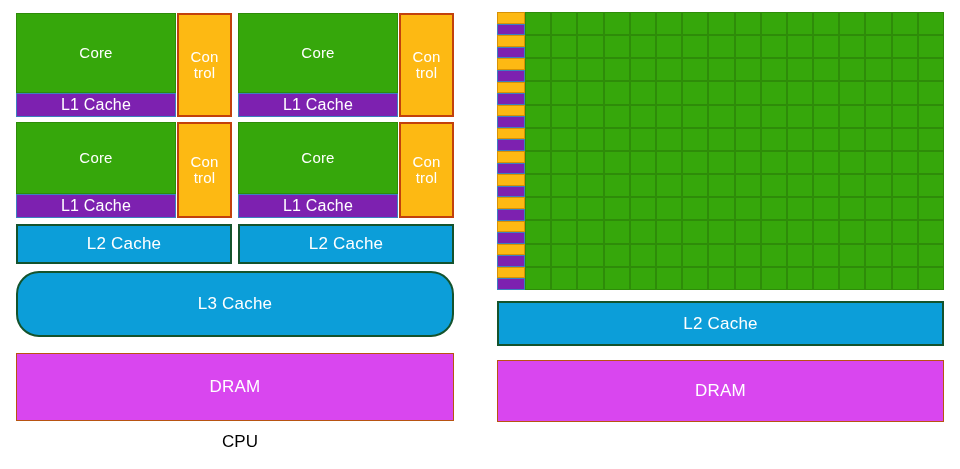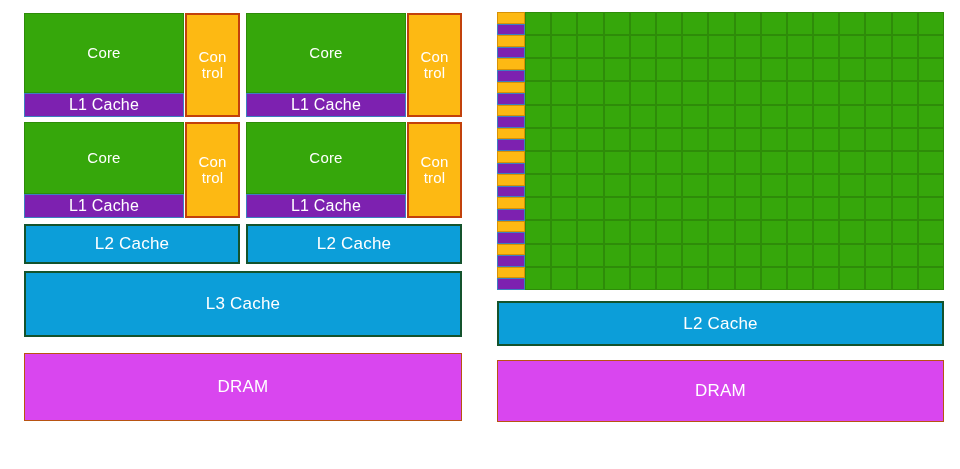--- a/index.html
+++ b/index.html
@@ -42,21 +42,21 @@
 
   .panel-label {
     position: absolute;
     color: #000000;
     font-size: 17px;
     text-align: center;
     font-family: "Liberation Sans", sans-serif;
   }
 
   
-  #cpu-panel { position: absolute; left: 8px; top: 0; width: 480px; height: 469px; }
+  #cpu-panel { position: absolute; left: 0; top: 0; width: 480px; height: 469px; }
   #gpu-panel { position: absolute; left: 480px; top: 0; width: 480px; height: 469px; }
 
   .cpu-core-label   { font-size: 15px; }
   .cpu-ctrl-label   { font-size: 15px; }
   .cpu-l1-label     { font-size: 16px; }
   .cpu-l2-label     { font-size: 17px; }
   .cpu-l3-label     { font-size: 17px; }
   .cpu-dram-label   { font-size: 17px; }
 
   
@@ -123,24 +123,25 @@
     <div class="core-complex" style="left:238px; top:122px; width:216px; height:96px;">
       <div class="blk core cpu-core-label" style="left:0px; top:0px; width:160px; height:72px;">Core</div>
       <div class="blk l1 cpu-l1-label" style="left:0px; top:72px; width:160px; height:24px;">L1 Cache</div>
       <div class="blk ctrl cpu-ctrl-label" style="left:161px; top:0px; width:55px; height:96px;">Con
 trol</div>
     </div>
 
     <div class="blk cache cpu-l2-label" style="left:16px; top:224px; width:216px; height:40px;">L2 Cache</div>
     <div class="blk cache cpu-l2-label" style="left:238px; top:224px; width:216px; height:40px;">L2 Cache</div>
 
-    <div class="blk cache cpu-l3-label" style="left:16px; top:271px; width:438px; height:66px;">L3  Cache</div>
+    <div class="blk cache cpu-l3-label" style="left:16px; top:271px; width:438px; height:66px;border-radius:23px;">L3  Cache</div>
 
     <div class="blk dram cpu-dram-label" style="left:16px; top:353px; width:438px; height:68px;">DRAM</div>
 
+    <div class="panel-label" style="left:0px; top:432px; width:480px;">CPU</div>
   </div>
 
   <div id="gpu-panel">
 
     <div class="gpu-sidecol" id="gpu-sidecol" style="left:17px; top:12px; width:28px; height:278px;">
         <div class="gpu-unit">
           <div class="gpu-ctrl-cell"></div>
           <div class="gpu-l1-cell"></div>
         </div>
         <div class="gpu-unit">

